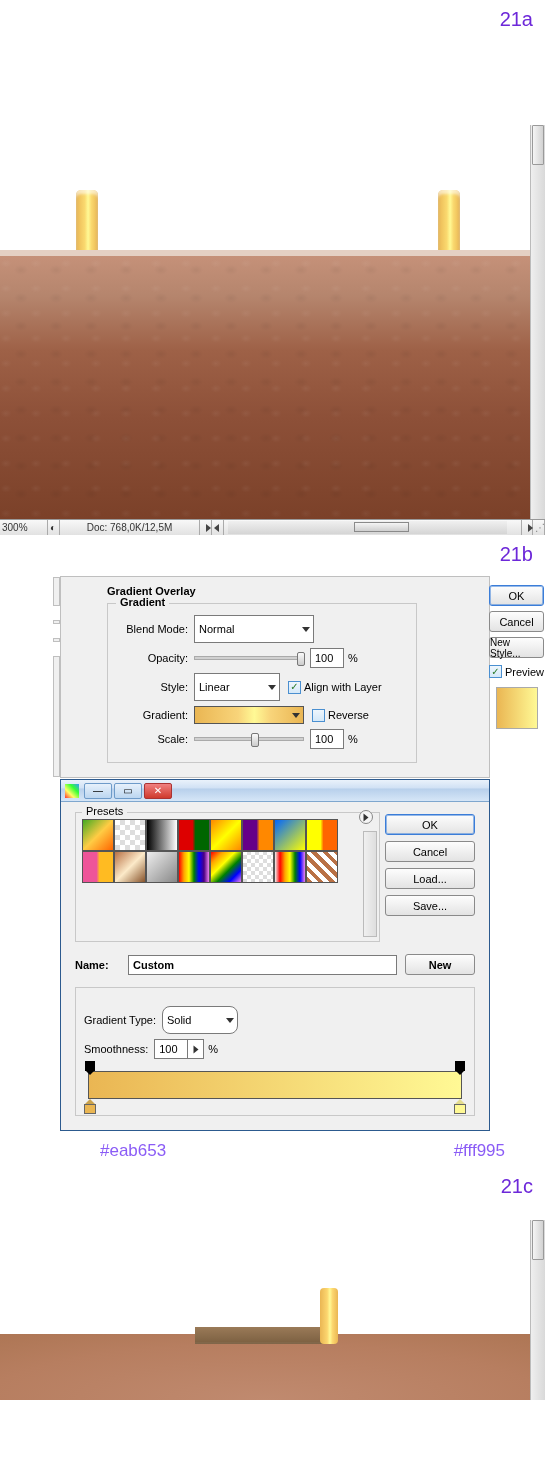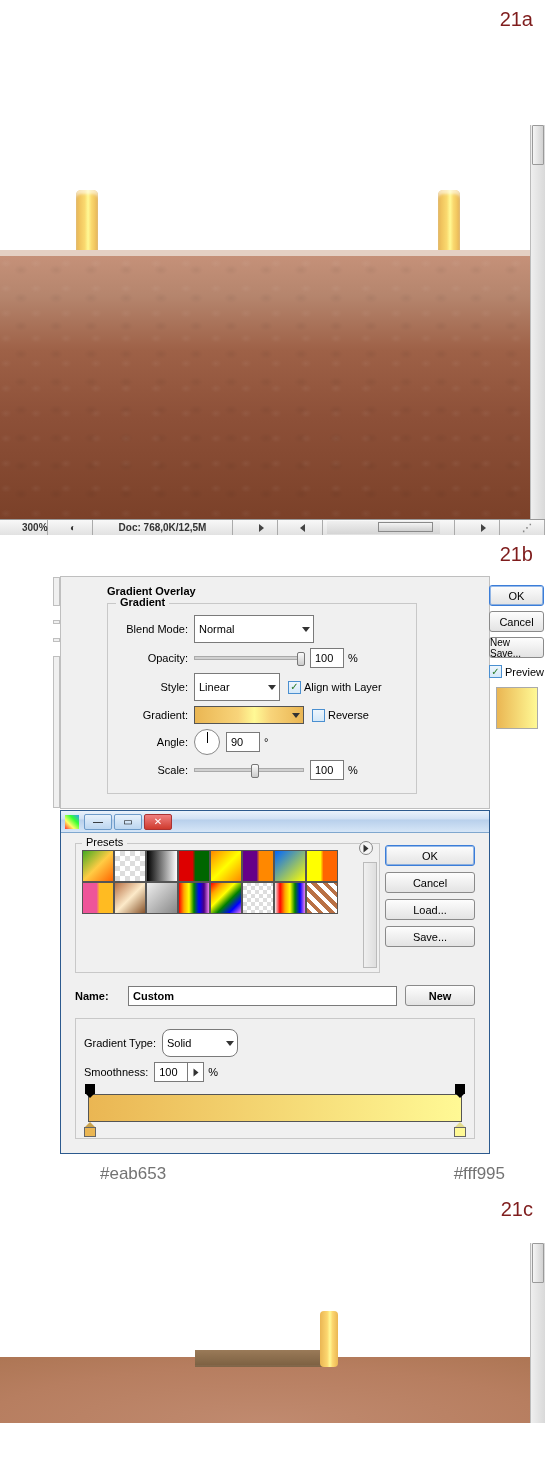--- a/index.html
+++ b/index.html
@@ -1,39 +1,39 @@
 <!DOCTYPE html>
 <html><head>
 <meta charset="utf-8">
 <style>
   * { box-sizing: border-box; margin: 0; padding: 0; }
   body { width: 545px; font-family: Arial, sans-serif; font-size: 11px; background: #fff; color: #000; }
 
-  .step-label { color: #7f1d1d; font-size: 20px; text-align: right; padding: 8px 12px 4px 0; font-family: Arial, sans-serif; }
+  .step-label { color: #6d28d9; font-size: 20px; text-align: right; padding: 8px 12px 4px 0; font-family: Arial, sans-serif; }
 
   
   .canvas-21a { position: relative; width: 545px; height: 500px; background: #fff; }
   .scrollbar-v { position: absolute; right: 0; top: 90px; width: 15px; height: 410px; background: linear-gradient(90deg,#efefef,#d9d9d9); border-left: 1px solid #bbb; }
   .scrollbar-v .thumb { position:absolute; top:0; left:1px; right:1px; height:40px; background: linear-gradient(90deg,#f5f5f5,#d2d2d2); border:1px solid #9a9a9a; border-radius:1px;}
   .leather { position: absolute; left: 0; top: 215px; width: 530px; height: 275px;
              background:
                radial-gradient(ellipse 8px 6px at 20% 30%, rgba(255,255,255,0.05), transparent 70%),
                radial-gradient(ellipse 10px 7px at 60% 50%, rgba(0,0,0,0.05), transparent 70%),
                linear-gradient(180deg, #c59179 0%, #b5856d 15%, #9e6147 35%, #8d5038 60%, #7a4028 100%);
              background-size: 30px 25px, 35px 28px, 100% 100%;
              border-top: 6px solid #e4d0c3;
   }
   .clip { position: absolute; top: 155px; width: 22px; height: 68px; border-radius: 5px;
           background: linear-gradient(90deg, #eab653 0%, #fad96f 40%, #fff995 55%, #fad96f 70%, #eab653 100%);
           box-shadow: inset 0 4px 3px rgba(255,255,255,0.6), inset 0 -3px 3px rgba(170,120,30,0.6);}
   .clip.c1 { left: 76px; }
   .clip.c2 { left: 438px; }
 
   .statusbar { position: absolute; left:0; right:0; bottom:0; height: 16px; background: linear-gradient(#f8f8f8,#e2e2e2); border-top:1px solid #999; display:flex; align-items:center; font-size:10px; color:#333;}
-  .statusbar .cell { border-right:1px solid #aaa; padding: 0 22px; height:100%; display:flex; align-items:center;font-weight:bold;}
+  .statusbar .cell { border-right:1px solid #aaa; padding: 0 2px; height:100%; display:flex; align-items:center;}
   .statusbar .wide { flex:0 0 140px; justify-content:center;}
   .statusbar .arrow-r { width:0;height:0;border-top:4px solid transparent;border-bottom:4px solid transparent;border-left:5px solid #444; margin-left:4px;}
   .statusbar .arrow-l { width:0;height:0;border-top:4px solid transparent;border-bottom:4px solid transparent;border-right:5px solid #444;}
   .statusbar .hscroll { flex:1; position:relative; height:13px; background:linear-gradient(#f0f0f0,#d5d5d5); margin:0 14px 0 4px;}
   .statusbar .hscroll .hthumb { position:absolute; left:45%; top:1px; width:55px; height:10px; background:linear-gradient(#f5f5f5,#cfcfcf); border:1px solid #8a8a8a;}
   .statusbar .icon-sm { width:12px; text-align:center;}
 
   
   .dialogs-area { width:545px; padding: 6px 0 6px 60px; background:#fff; position:relative; }
 
@@ -110,21 +110,21 @@
   .gt-box { border:1px solid #c8c8c8; margin-top:12px; padding:10px 8px 16px 8px; position:relative;}
   .gradbar-wrap { position:relative; margin:12px 4px 0 4px;}
   .gradbar { height:28px; border:1px solid #555; background:linear-gradient(90deg,#eab653,#fff995);}
   .stop-top { position:absolute; top:-10px; width:10px; height:10px; }
   .stop-top .sq { width:10px; height:10px; background:#000; border:1px solid #000;}
   .stop-top .tri { width:0;height:0;border-left:5px solid transparent;border-right:5px solid transparent;border-top:5px solid #000; position:absolute; top:9px; left:0;}
   .stop-bot { position:absolute; bottom:-14px; width:12px; height:14px;}
   .stop-bot .tri { width:0;height:0;border-left:6px solid transparent;border-right:6px solid transparent;border-bottom:6px solid #caa24c; position:absolute; top:0;}
   .stop-bot .sq { width:12px; height:10px; border:1px solid #666; position:absolute; top:5px;}
 
-  .color-notes { display:flex; justify-content:space-between; color:#737373; font-size:17px; padding:10px 40px 0 40px;}
+  .color-notes { display:flex; justify-content:space-between; color:#8b5cf6; font-size:17px; padding:10px 40px 0 40px;}
 
   
   .canvas-21c { position:relative; width:545px; height:180px; margin-top:18px; background:#fff; overflow:hidden;}
   .canvas-21c .scrollbar-v { top:0; height:180px;}
   .leather2 { position:absolute; left:0; bottom:0; width:530px; height:66px;
     background: radial-gradient(ellipse 700px 140px at 50% 100%, #c08a6f 0%, #b77e60 40%, #a9724f 70%, transparent 72%);
   }
   .bar-brown { position:absolute; left:195px; bottom:56px; width:140px; height:17px; background:linear-gradient(#9a7a58,#7e6243); border-bottom:2px solid rgba(0,0,0,0.15);}
   .clip-c { position:absolute; left:320px; bottom:56px; width:18px; height:56px; border-radius:4px;
     background:linear-gradient(90deg,#eab653,#fcd66f 40%,#fff995 55%,#fcd66f 70%,#eab653);}
@@ -207,43 +207,35 @@
       <div class="field-row">
         <span class="lbl">Gradient:</span>
         <div class="dropdown swatch-grad" style="width:110px; padding:0;">
             <span class="dd-arrow" style="right:3px;"></span>
           </div>
         <span style="width:8px;"></span>
         <span class="checkbox"></span>
         <span>Reverse</span>
       </div>
 
-      <div class="field-row">
-        <span class="lbl">Angle:</span>
-        <div class="angle-dial">
-            <div class="hand"></div>
-          </div>
-        <div class="textbox" style="width:34px;">90</div>
-        <span style="margin-left:4px;">°</span>
-      </div>
 
       <div class="field-row">
         <span class="lbl">Scale:</span>
         <div class="slider">
             <div class="knob" style="left:52%;"></div>
           </div>
         <div class="textbox" style="width:34px;">100</div>
         <span style="margin-left:4px;">%</span>
       </div>
     </div>
 
     <div class="side-buttons">
       <div class="btn default">OK</div>
       <div class="btn">Cancel</div>
-      <div class="btn" style="font-size:10px;">New Save...</div>
+      <div class="btn" style="font-size:10px;">New Style...</div>
       <div style="display:flex; align-items:center; margin-top:2px;">
         <span class="checkbox checked"></span>
         <span>Preview</span>
       </div>
       <div class="preview-well"></div>
     </div>
   </div>
 
   <div class="win">
     <div class="titlebar">
@@ -285,21 +277,21 @@
         <div class="btn">Save...</div>
       </div>
 
       <div class="name-row" style="clear:both; padding-top:12px;font-weight:bold;">
         <span class="lbl">Name:</span>
         <div class="textbox">Custom</div>
         <div class="btn">New</div>
       </div>
 
       <div class="gt-box">
-        <div class="field-row" style="margin-top:0;">
+        <div class="field-row" style="margin-top:8px;">
           <span class="lbl" style="width:auto; padding-right:6px;">Gradient Type:</span>
           <div class="dropdown" style="width:76px;border-radius:8px;">
             <span>Solid</span>
               <span class="dd-arrow"></span>
           </div>
         </div>
         <div class="field-row">
           <span class="lbl" style="width:auto; padding-right:6px;">Smoothness:</span>
           <div class="textbox" style="width:34px;">100</div>
           <div class="dropdown" style="width:16px; height:20px; border-left:none;">

